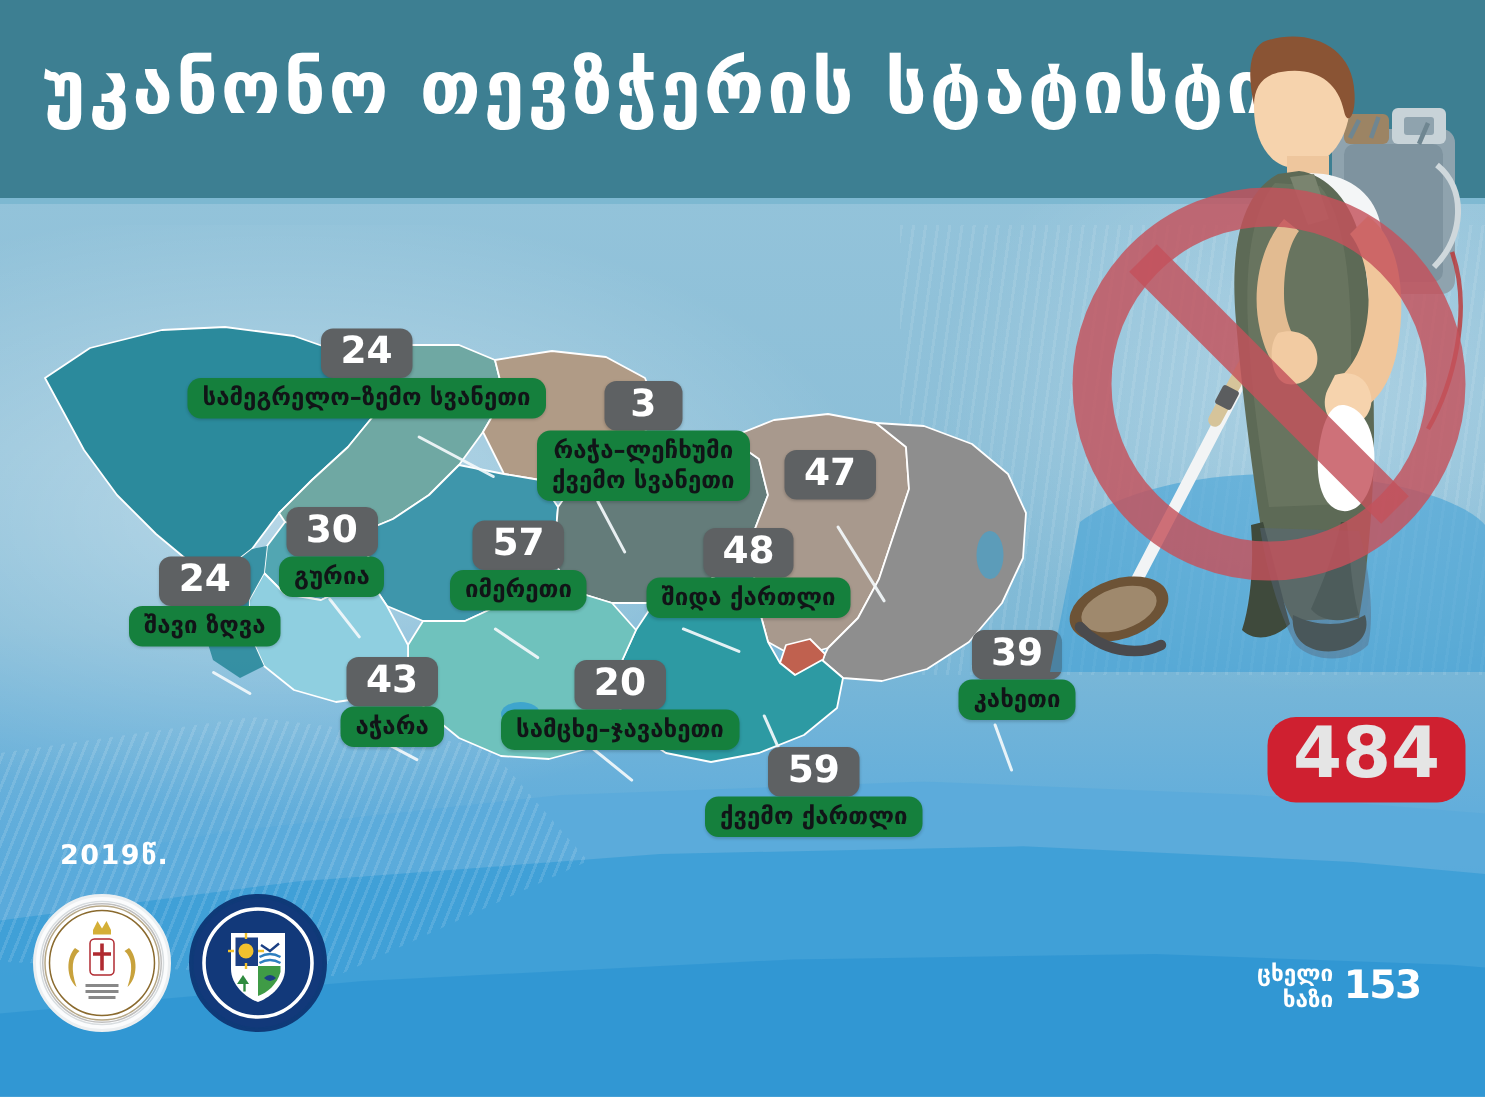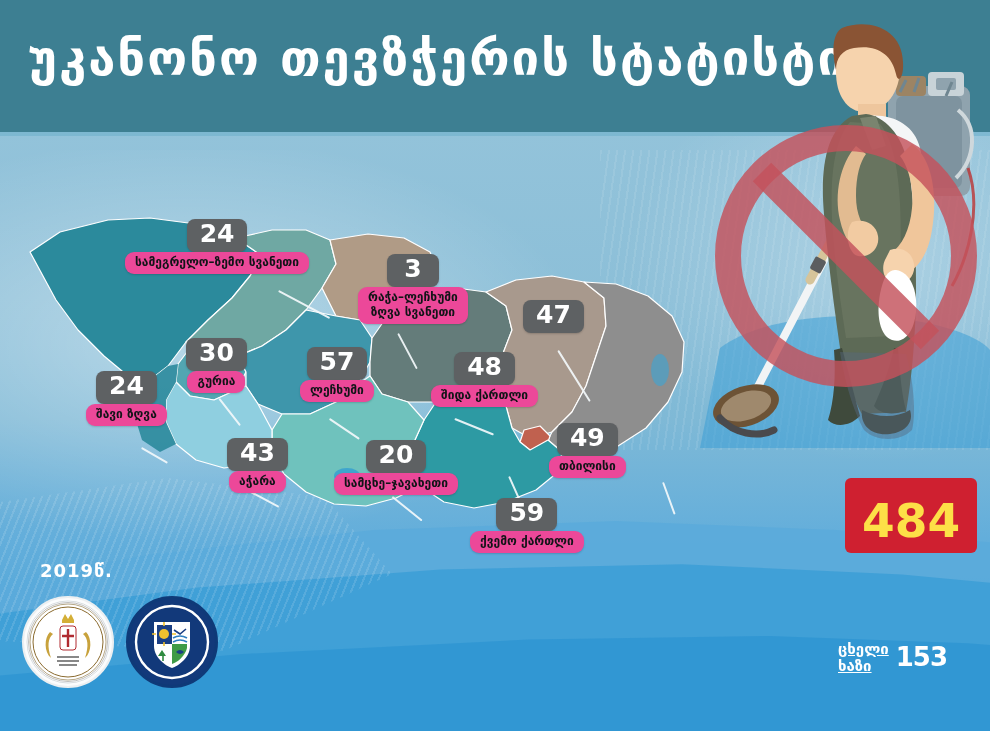--- a/index.html
+++ b/index.html
@@ -45,39 +45,39 @@
   .map svg{display:block;}
 
   
   .pill{position:absolute;}
   .pill .num{
     display:inline-block;background:#5e6163;color:#ffffff;border-radius:8px;
     font-size:25px;font-weight:700;padding:1px 13px 4px;line-height:1.12;
     text-align:center;min-width:26px;box-shadow:0 1px 2px rgba(0,0,0,.18);
     font-family:"DejaVu Sans","Liberation Sans",sans-serif;}
   .pill .name{
-    display:inline-block;background:#ec4899;color:#111417;border-radius:9px;
-    font-size:12px;font-weight:700;padding:3px 10px 4px;line-height:1.25;
+    display:inline-block;background:#15803d;color:#111417;border-radius:9px;
+    font-size:16px;font-weight:700;padding:3px 10px 4px;line-height:1.25;
     white-space:pre;box-shadow:0 1px 2px rgba(0,0,0,.16);
     font-family:"DejaVu Sans","Liberation Sans",sans-serif;}
   .pill.center{display:flex;flex-direction:column;align-items:center;}
   .leader{position:absolute;background:#f3f8fb;height:2px;transform-origin:0 0;opacity:.92;border-radius:2px;}
 
   
   .total{position:absolute;left:845px;top:472px;text-align:center;}
   .total .word{color:#0d0f10;font-size:40px;font-weight:700;line-height:1;letter-spacing:1px;
     font-family:"DejaVu Sans","Liberation Sans",sans-serif;}
-  .total .box{margin-top:6px;background:#cf2030;color:#fde047;border-radius:6px;
-    font-size:47px;font-weight:700;padding:18px 17px 8px;line-height:1.05;
+  .total .box{margin-top:6px;background:#cf2030;color:#e5e5e5;border-radius:19px;
+    font-size:47px;font-weight:700;padding:0 17px 8px;line-height:1.05;
     font-family:"DejaVu Sans","Liberation Sans",sans-serif;}
 
   
   .hotline{position:absolute;left:838px;top:642px;display:flex;align-items:center;gap:7px;color:#ffffff;}
-  .hotline .words{font-size:15px;font-weight:700;line-height:1.0;
-    font-family:"DejaVu Sans","Liberation Sans",sans-serif;text-decoration:underline;}
+  .hotline .words{font-size:15px;font-weight:700;line-height:1.0;text-align:right;
+    font-family:"DejaVu Sans","Liberation Sans",sans-serif;}
   .hotline .words div+div{margin-top:2px;}
   .hotline .num{font-size:26px;font-weight:700;line-height:.92;letter-spacing:-1px;
     font-family:"DejaVu Sans","Liberation Sans",sans-serif;}
 
   
   .year{position:absolute;left:40px;top:560px;color:#ffffff;font-size:18px;font-weight:700;letter-spacing:1px;
     font-family:"DejaVu Sans","Liberation Sans",sans-serif;}
   .emblems{position:absolute;left:22px;top:596px;display:flex;gap:12px;align-items:center;}
   .seal{width:88px;height:88px;border-radius:50%;position:relative;overflow:hidden;}
   .seal1{background:#fbfcfd;border:2px solid #eceff1;}
@@ -160,31 +160,31 @@
   </div>
 
   <div class="pill center" style="left:125px;top:219px;">
     <span class="num">24</span>
     <span class="name">სამეგრელო–ზემო სვანეთი</span>
   </div>
 
   <div class="pill center" style="left:358px;top:254px;">
     <span class="num">3</span>
     <span class="name" style="text-align:center;">რაჭა–ლეჩხუმი
-ზღვა სვანეთი</span>
+ქვემო სვანეთი</span>
   </div>
 
   <div class="pill center" style="left:186px;top:338px;justify-content:flex-end;">
     <span class="num">30</span>
     <span class="name">გურია</span>
   </div>
 
   <div class="pill center" style="left:300px;top:347px;">
     <span class="num">57</span>
-    <span class="name">ლეჩხუმი</span>
+    <span class="name">იმერეთი</span>
   </div>
 
   <div class="pill center" style="left:431px;top:352px;">
     <span class="num">48</span>
     <span class="name">შიდა ქართლი</span>
   </div>
 
   <div class="pill center" style="left:523px;top:300px;">
     <span class="num">47</span>
   </div>
@@ -197,25 +197,25 @@
   <div class="pill center" style="left:334px;top:440px;">
     <span class="num">20</span>
     <span class="name">სამცხე–ჯავახეთი</span>
   </div>
 
   <div class="pill center" style="left:470px;top:498px;">
     <span class="num">59</span>
     <span class="name">ქვემო ქართლი</span>
   </div>
 
-  <div class="pill center" style="left:549px;top:423px;">
-    <span class="num">49</span>
-    <span class="name">თბილისი</span>
-  </div>
-
+
+  <div class="pill center" style="left:639px;top:420px;">
+    <span class="num">39</span>
+    <span class="name">კახეთი</span>
+  </div>
 
   <div class="header"></div>
   <div class="header-underline"></div>
   <div class="title">უკანონო თევზჭერის სტატისტიკა</div>
 
   <div class="figure">
     <svg width="290" height="430" viewBox="0 0 290 430" xmlns="http://www.w3.org/2000/svg">
 
       <path fill="#3d9ed6" opacity=".55" d="M20,330 C60,300 140,292 210,302 C250,308 280,320 290,332 L290,430 L0,430 Z"></path>
 

